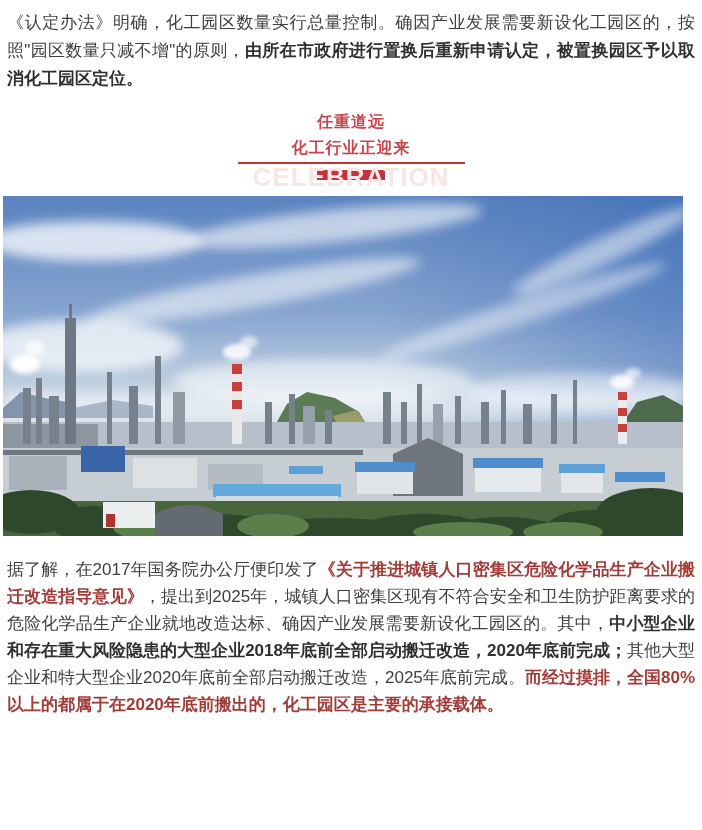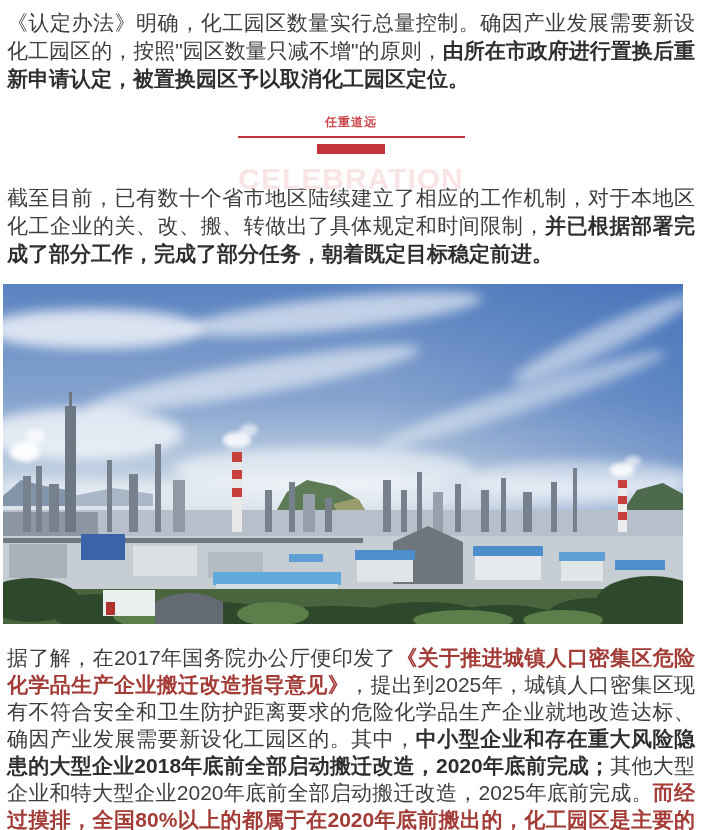--- a/index.html
+++ b/index.html
@@ -2,58 +2,58 @@
 <html><head>
 <meta charset="utf-8">
 <style>
   * { margin:0; padding:0; box-sizing:border-box; }
   html,body { background:#ffffff; }
   .page {
     width:702px; height:830px; background:#ffffff; overflow:hidden;
     font-family:"Liberation Sans","DejaVu Sans",sans-serif;
   }
   .body-text {
-    font-size:21px; line-height:28px; color:#3e3e3e;
+    font-size:17px; line-height:28px; color:#3e3e3e;
     text-align:justify; padding:0 7px;
   }
   .p1 { padding-top:9px; }
   .bd { font-weight:bold; color:#2f2f2f; }
   .red { font-weight:bold; color:#a33b37; }
   .headline { position:relative; text-align:center; margin-top:16px; }
   .hl-line {
     position:relative; z-index:2; color:#cb4449; font-weight:bold;
-    font-size:12px; line-height:26px; letter-spacing:1px;
+    font-size:16px; line-height:26px; letter-spacing:1px;
   }
   .watermark {
     position:absolute; z-index:1; left:50%; top:53px; transform:translateX(-50%);
-    font-size:30px; font-weight:bold; letter-spacing:1px; color:#f9e5e5;
+    font-size:26px; font-weight:bold; letter-spacing:1px; color:#f9e5e5;
     white-space:nowrap;
   }
   .hl-rule { position:relative; z-index:2; width:227px; height:2px; background:#c4333a; margin:1px auto 0; }
   .hl-bar  { width:68px; height:10px; background:#c4333a; margin:6px auto 0; }
   .p2 { margin-top:30px; }
   .photo { margin:16px 0 0 3px; width:680px; height:340px; }
   .photo svg { display:block; }
   .p3 { margin-top:20px; line-height:27px; }
 </style>
 </head>
 <body>
 
 <div class="page">
 
   <p class="body-text p1"><span>《认定办法》明确，化工园区数量实行总量控制。确因产业发展需要新设化工园区的，按照"园区数量只减不增"的原则，</span><span class="bd">由所在市政府进行置换后重新申请认定，被置换园区予以取消化工园区定位。</span></p>
 
   <div class="headline">
     <div class="watermark">CELEBRATION</div>
     <div class="hl-line">任重道远</div>
+    <div class="hl-line">化工行业正迎来</div>
     <div class="hl-rule"></div>
     <div class="hl-bar"></div>
   </div>
 
-  <p class="body-text p2"><span>截至目前，已有数十个省市地区陆续建立了相应的工作机制，对于本地区化工企业的关、改、搬、转做出了具体规定和时间限制，</span><span class="bd">并已根据部署完成了部分工作，完成了部分任务，朝着既定目标稳定前进。</span></p>
 
   <figure class="photo">
     <svg viewBox="0 0 680 340" width="680" height="340">
       <defs>
         <linearGradient id="sky" x1="0" y1="0" x2="0" y2="1">
           <stop offset="0" stop-color="#5b83c0"></stop>
           <stop offset="0.5" stop-color="#86a4cf"></stop>
           <stop offset="0.8" stop-color="#bccde0"></stop>
           <stop offset="1" stop-color="#d9e1e8"></stop>
         </linearGradient>

